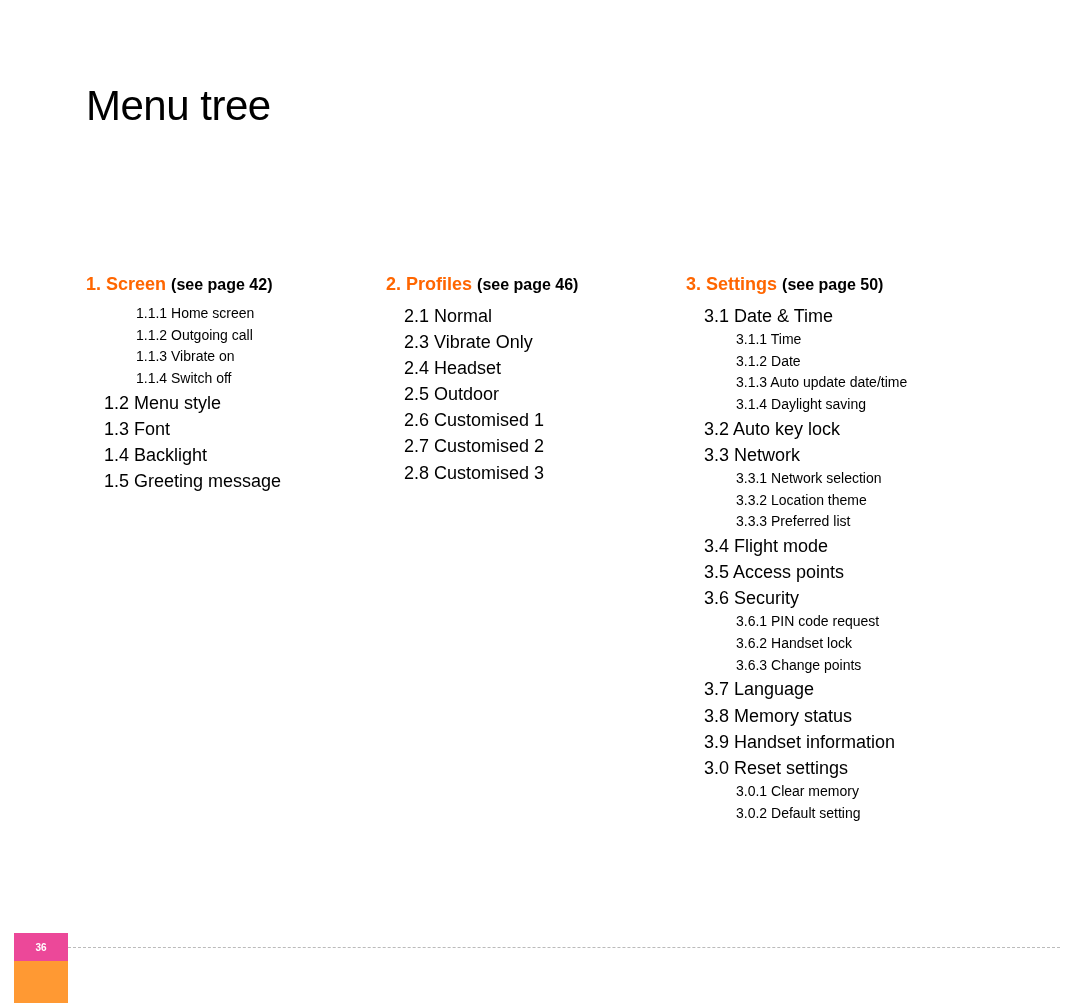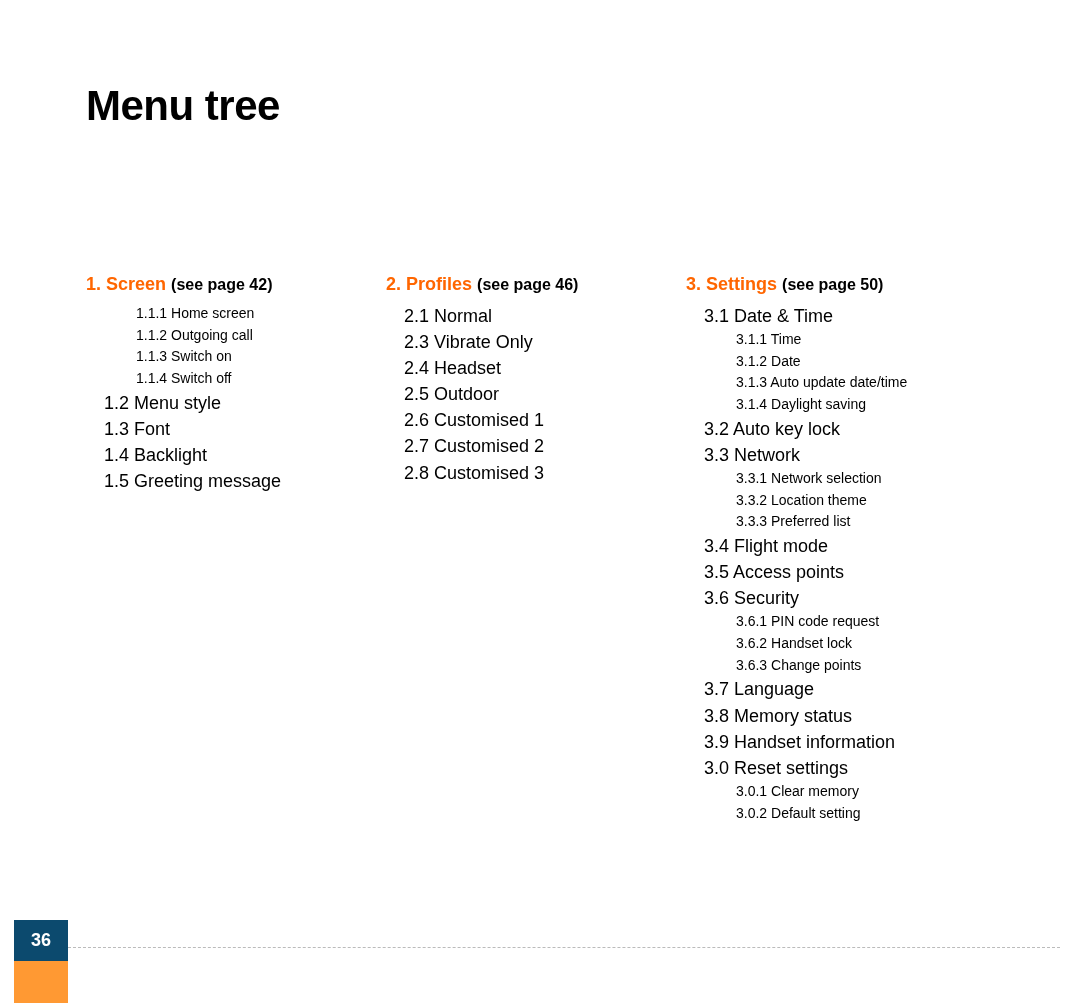--- a/index.html
+++ b/index.html
@@ -9,21 +9,21 @@
       background: #fff;
       font-family: Arial, Helvetica, sans-serif;
       color: #000;
       position: relative;
     }
     .page-title {
       position: absolute;
       top: 82px;
       left: 86px;
       font-size: 42px;
-      font-weight: 700;
+      font-weight: 400;
       letter-spacing: -0.5px;
     }
     .columns {
       position: absolute;
       top: 238px;
       left: 86px;
       display: flex;
       gap: 0;
       margin-top: 36px;
     }
@@ -51,24 +51,24 @@
       bottom: 42px;
       left: 0;
       width: 100%;
       height: 28px;
     }
     .page-num-block {
       position: absolute;
       left: 14px;
       bottom: 0;
       width: 54px;
-      height: 41px;
-      background: #0c4a6e;
+      height: 28px;
+      background: #ec4899;
       color: #fff;
-      font-size: 18px;
+      font-size: 10px;
       font-weight: 700;
       display: flex;
       align-items: center;
       justify-content: center;
     }
     .dashed-line {
       position: absolute;
       left: 68px;
       right: 20px;
       bottom: 13px;
@@ -90,21 +90,21 @@
 
 <div class="columns">
   <div class="col">
     <div class="section-header">
       <span class="num-title">1. Screen</span>
       <span class="page-ref">(see page 42)</span>
     </div>
     <div>
         <div class="lvl2">1.1.1 Home screen</div>
         <div class="lvl2">1.1.2 Outgoing call</div>
-        <div class="lvl2">1.1.3 Switch on</div>
+        <div class="lvl2">1.1.3 Vibrate on</div>
         <div class="lvl2">1.1.4 Switch off</div>
         <div class="lvl1">1.2 Menu style</div>
         <div class="lvl1">1.3 Font</div>
         <div class="lvl1">1.4 Backlight</div>
         <div class="lvl1">1.5 Greeting message</div>
       </div>
   </div>
 
   <div class="col">
     <div class="section-header">

